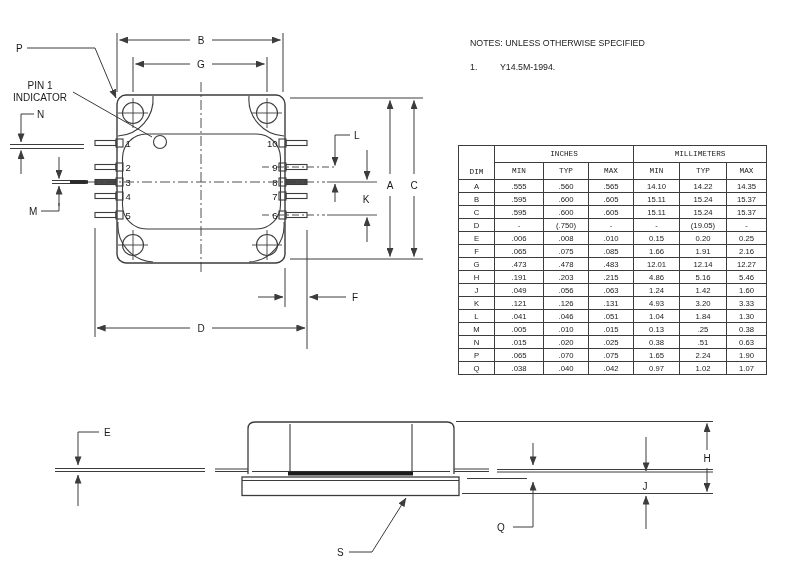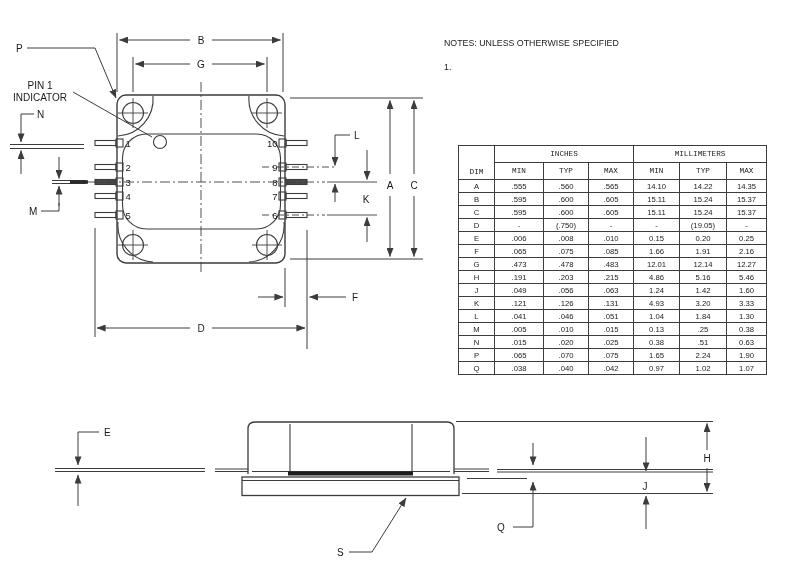--- a/index.html
+++ b/index.html
@@ -1,21 +1,21 @@
 <!DOCTYPE html>
 <html><head>
 <meta charset="utf-8">
 <style>
   html,body{margin:0;padding:0;background:#fff;}
   .sheet{position:relative;width:806px;height:564px;background:#ffffff;overflow:hidden;
          font-family:"Liberation Sans","DejaVu Sans",sans-serif;color:#1a1a1a;}
   svg text{font-family:"Liberation Sans","DejaVu Sans",sans-serif;fill:#1a1a1a;}
   .dim-letter{font-size:10px;}
   .pin-num{font-size:9.5px;}
-  .notes{position:absolute;left:444px;top:38px;width:330px;font-size:8.8px;line-height:1.3;color:#222;}
+  .notes{position:absolute;left:470px;top:38px;width:330px;font-size:8.8px;line-height:1.3;color:#222;}
   .notes .item{display:flex;margin-top:13px;}
   .notes .num{width:30px;flex:0 0 30px;}
   table.dims{position:absolute;left:458px;top:145px;border-collapse:collapse;table-layout:fixed;
              font-size:7.7px;color:#222;background:#fff;}
   table.dims th,table.dims td{border:1px solid #3c3c3c;text-align:center;vertical-align:middle;
              padding:0;font-weight:normal;height:12px;white-space:nowrap;}
   table.dims thead th{height:16px;font-family:Liberation Mono, monospace;}
   table.dims th.dimhead{vertical-align:bottom;padding-bottom:3px;}
 </style>
 </head>
@@ -192,20 +192,21 @@
       <text class="pin-num" x="277.5" y="200" text-anchor="end">7</text>
       <text class="pin-num" x="277.5" y="219" text-anchor="end">6</text>
     </g>
   </svg>
 
   <div class="notes">
     <div>NOTES: UNLESS OTHERWISE SPECIFIED</div>
     <div class="item">
       <div class="num">1.</div>
       <div>
+        <div>Y14.5M-1994.</div>
       </div>
     </div>
   </div>
 
   <table class="dims">
     <colgroup>
       <col style="width:36px">
         <col style="width:49px">
         <col style="width:45px">
         <col style="width:45px">

